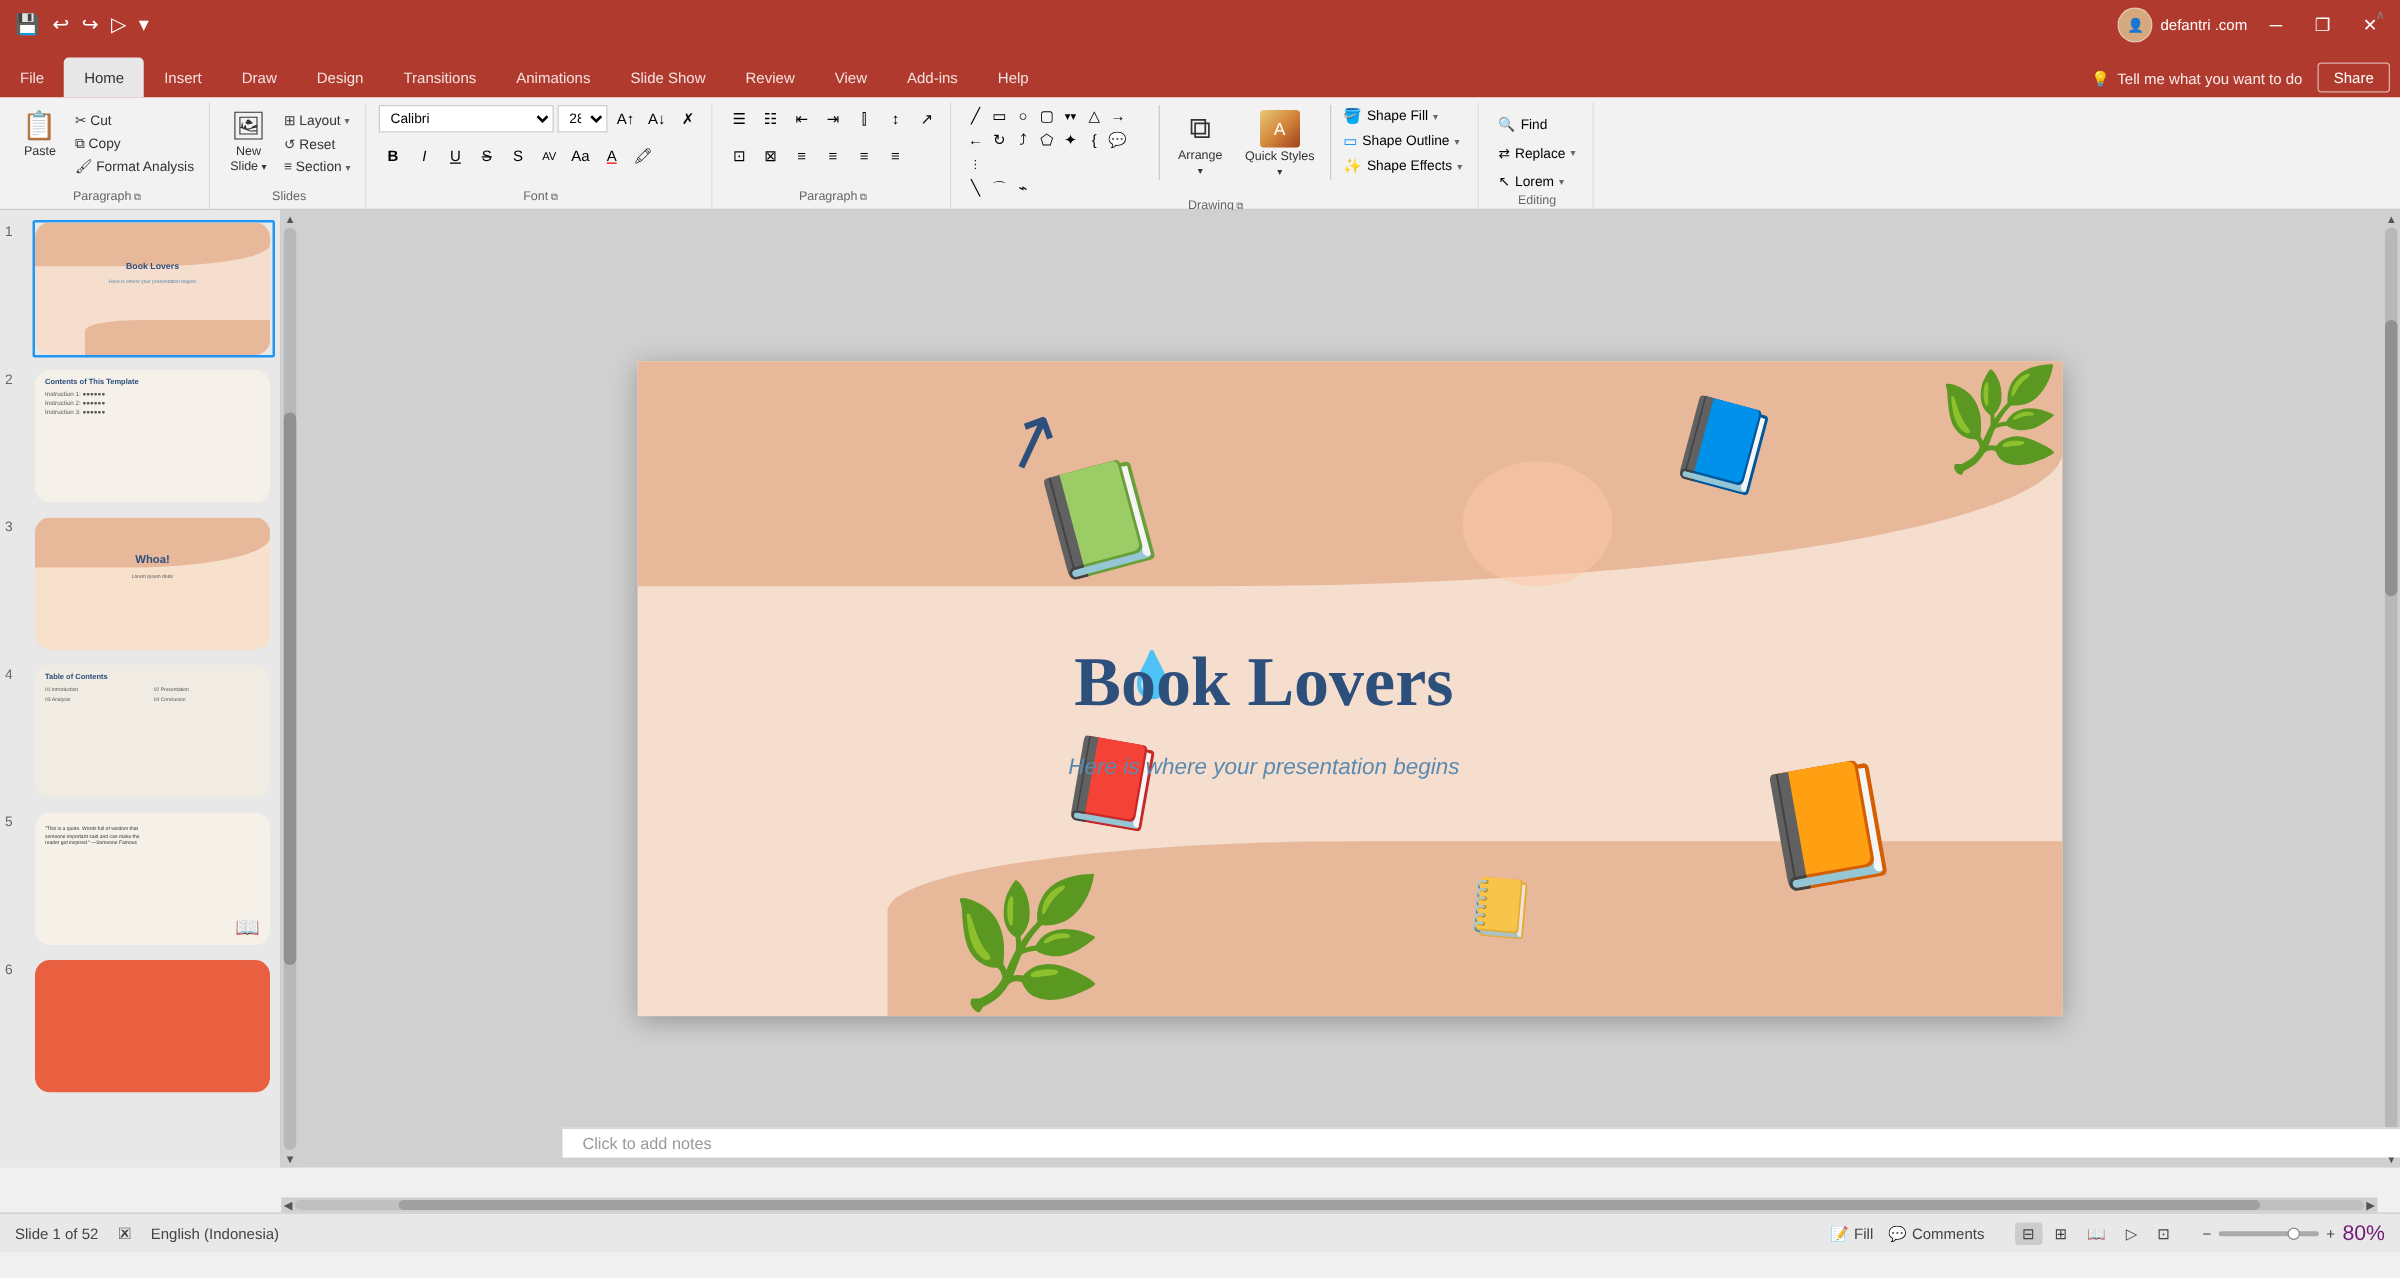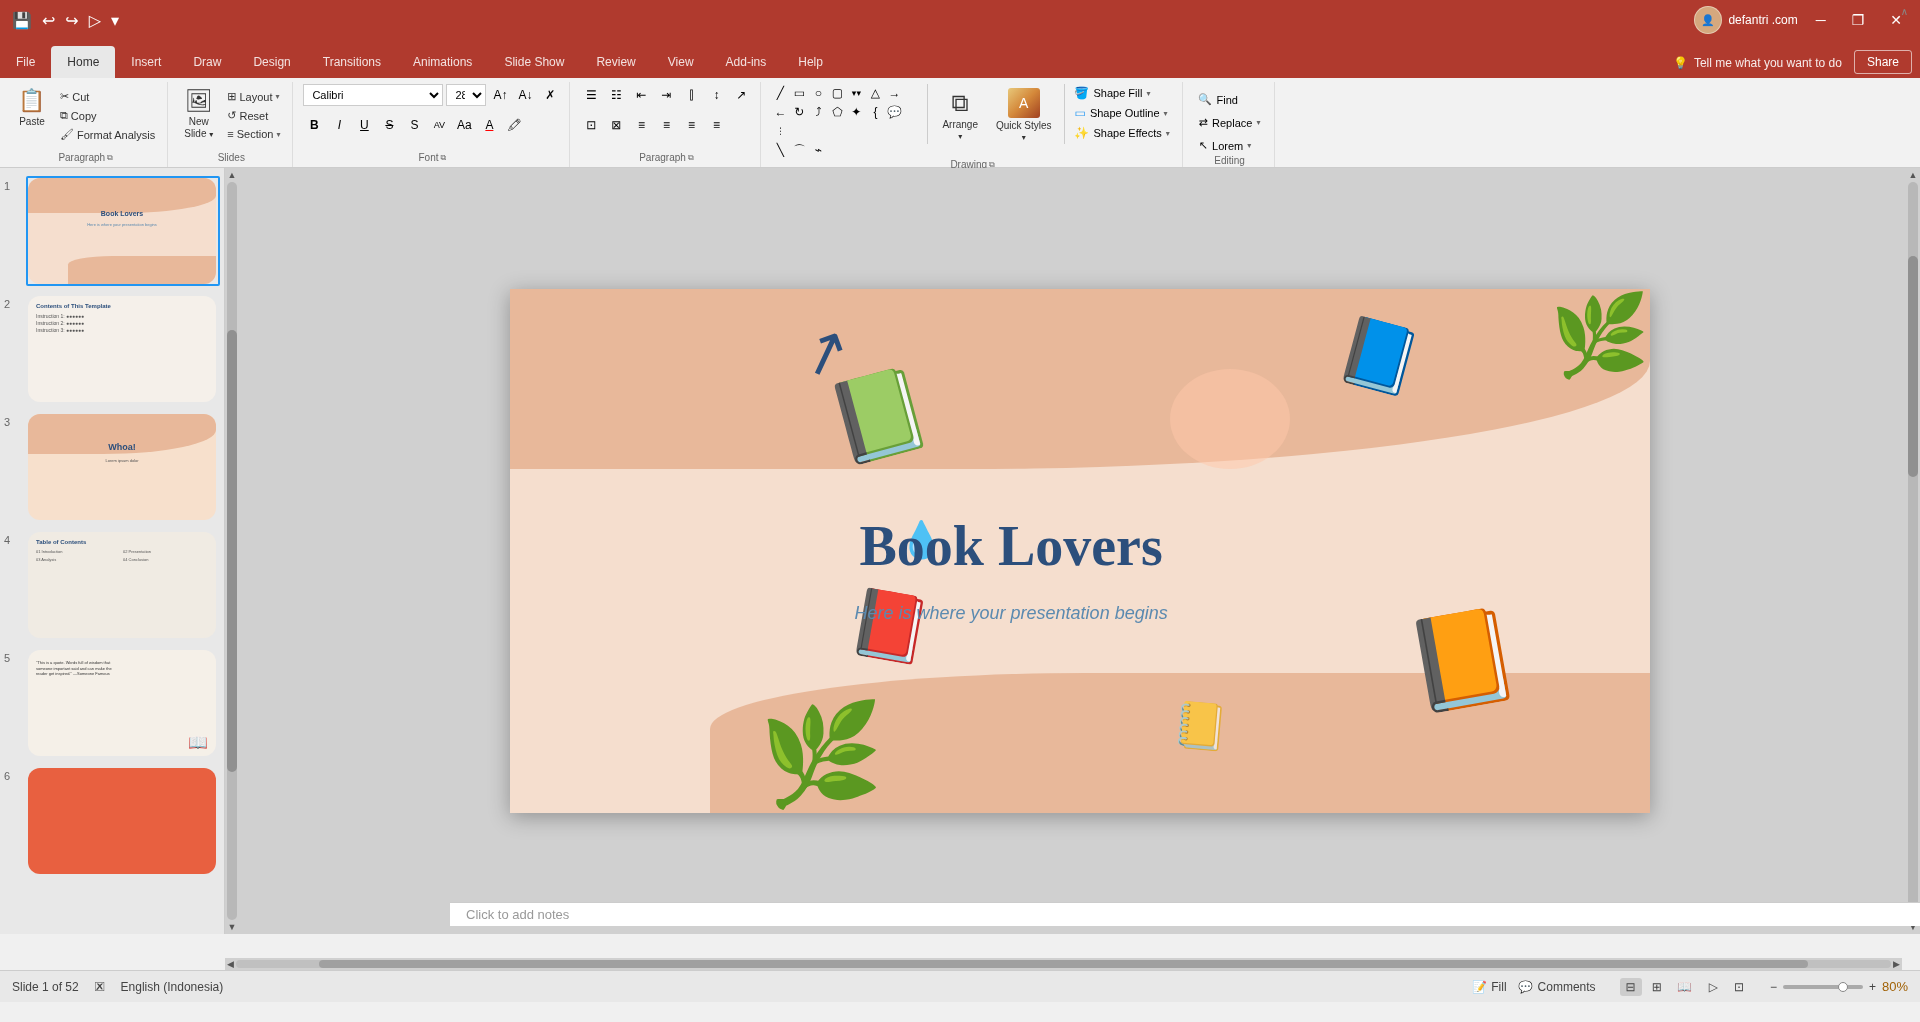--- a/index.html
+++ b/index.html
@@ -888,16 +888,16 @@
       <span class="view-btn">📖</span>
       <span class="view-btn">▷</span>
       <span class="view-btn">⊡</span>
     </div>
     <div style="display:flex;align-items:center;gap:6px;margin-left:8px;">
       <span style="font-size:12px;cursor:pointer;">−</span>
       <div class="zoom-slider">
         <div class="zoom-thumb"></div>
       </div>
       <span style="font-size:12px;cursor:pointer;">+</span>
-      <span style="font-size:13px;color:#a16207;">80%</span>
+      <span style="font-size:17px;color:#701a75;">80%</span>
     </div>
   </div>
 </div>
 
 </body></html>

